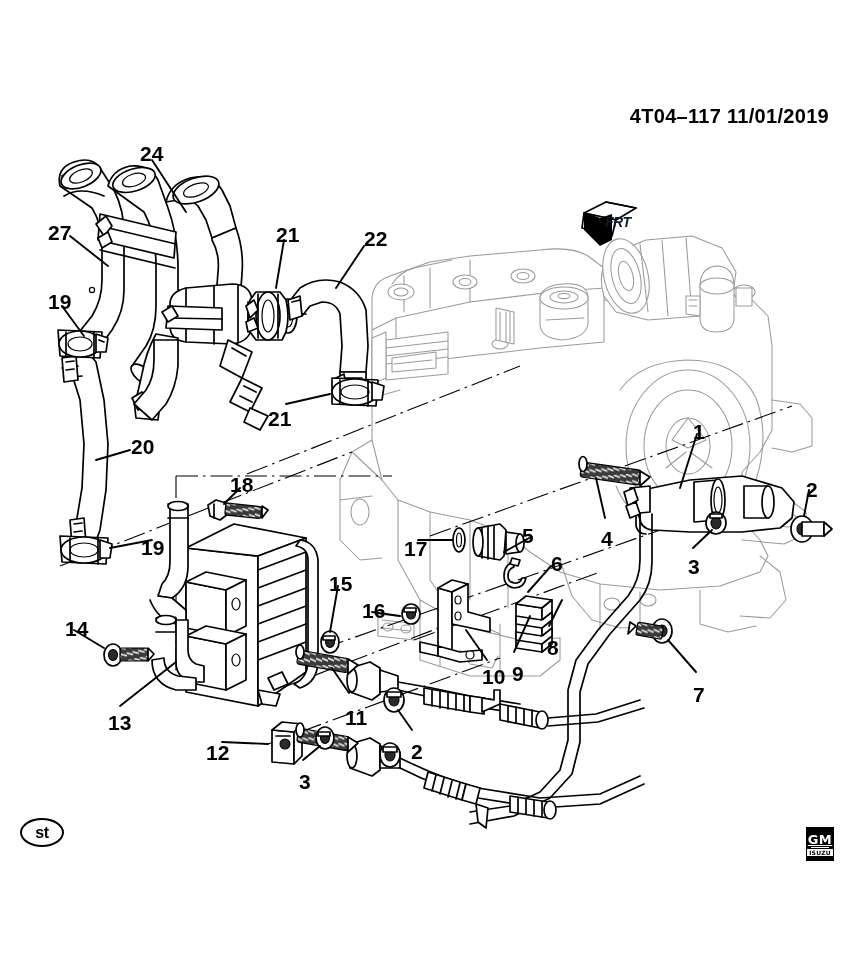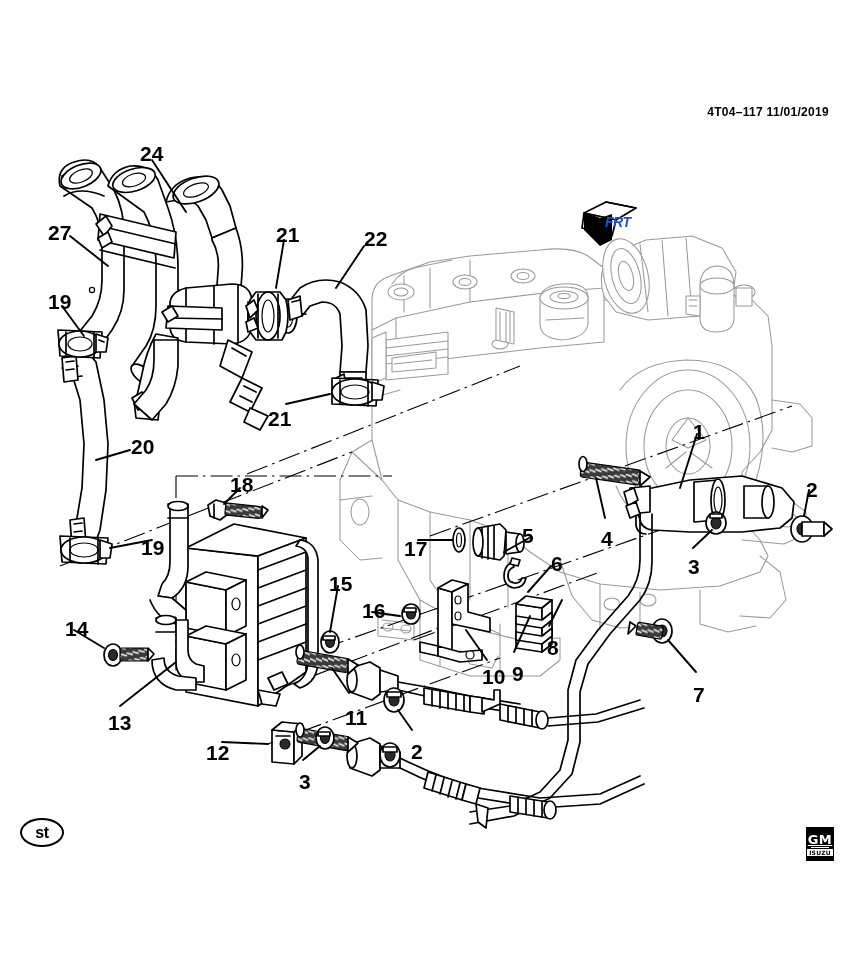--- a/index.html
+++ b/index.html
@@ -24,41 +24,41 @@
   #drawing {
     position: absolute;
     left: 0; top: 0;
     width: 851px;
     height: 960px;
   }
   .hdr {
     position: absolute;
     right: 22px;
     top: 105px;
-    font-size: 12px;
+    font-size: 20px;
     font-weight: bold;
     letter-spacing: 0.3px;
     color: #000;
     white-space: nowrap;
   }
   .callout {
     position: absolute;
     font-size: 21px;
     font-weight: bold;
     color: #000;
     line-height: 1;
     white-space: nowrap;
     user-select: none;
   }
   .frt-label {
     position: absolute;
     font-size: 14px;
     font-weight: bold;
     font-style: italic;
-    color: #1d4ed8;
+    color: #0f172a;
     letter-spacing: -0.5px;
   }
   .gm-box {
     position: absolute;
     left: 806px;
     top: 827px;
     width: 28px;
     height: 34px;
     background: #000;
     display: flex;

